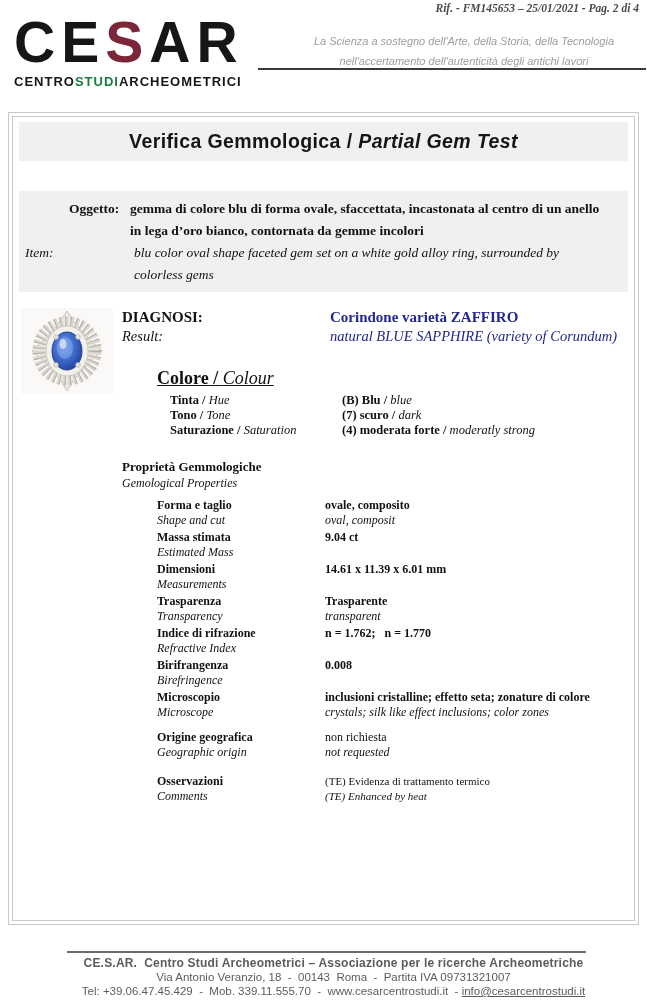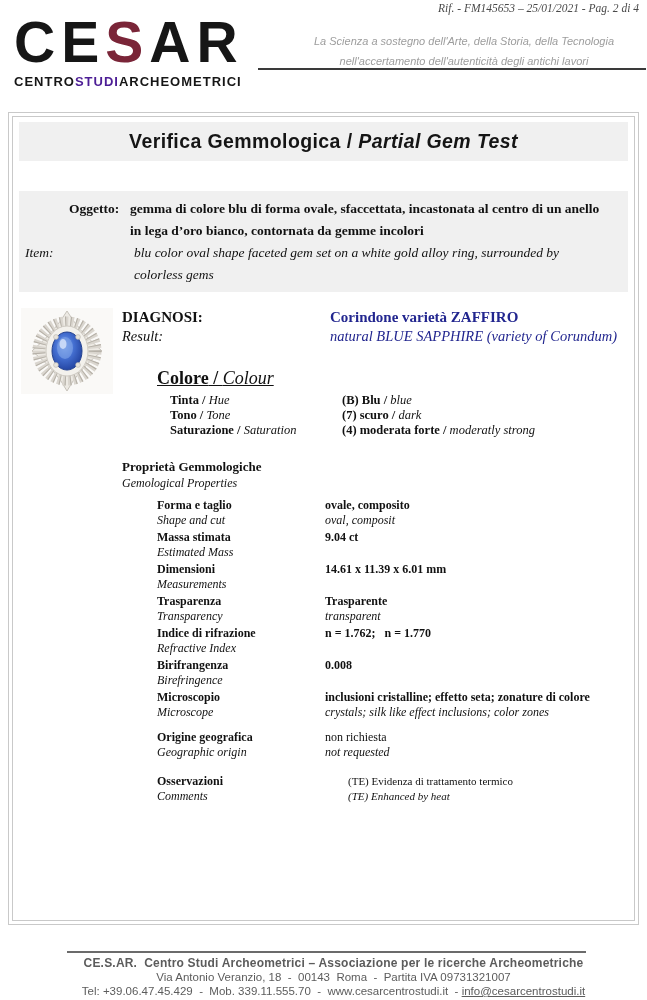--- a/index.html
+++ b/index.html
@@ -4,35 +4,35 @@
 <style>
   html,body{margin:0;padding:0;background:#ffffff;}
   .page{
     position:relative;width:647px;height:1000px;background:#ffffff;overflow:hidden;
     font-family:"Liberation Serif","DejaVu Serif",serif;color:#111;
   }
 
   
   .ref-line{
     position:absolute;top:2px;right:8px;
-    font-size:11.5px;font-weight:normal;font-style:italic;color:#4a4a4a;
+    font-size:11.5px;font-weight:bold;font-style:italic;color:#4a4a4a;
     white-space:pre;
     margin-left:38px;
   }
   .logo{position:absolute;top:14px;left:14px;}
   .logo-main{
     font-family:"Liberation Sans","DejaVu Sans",sans-serif;
     font-size:57px;font-weight:700;letter-spacing:6px;line-height:1;color:#161616;
   }
   .logo-main .maroon{color:#7a2538;}
   .logo-sub{
     font-family:"Liberation Sans","DejaVu Sans",sans-serif;
     font-size:13px;font-weight:700;letter-spacing:1px;color:#161616;margin-top:3px;
   }
-  .logo-sub .maroon{color:#4c1d95;text-align:center;}
+  .logo-sub .maroon{color:#15803d;text-align:center;}
   .tagline{
     position:absolute;top:31px;left:283px;width:362px;text-align:center;
     font-family:"Liberation Sans","DejaVu Sans",sans-serif;
     font-size:11px;font-style:italic;color:#9d9d9d;line-height:20px;
   }
   .header-rule{position:absolute;top:68px;left:258px;right:1px;border-top:2px solid #3a3a3a;}
 
   
   .main-box{
     position:absolute;top:112px;left:8px;width:631px;height:813px;
@@ -83,21 +83,21 @@
 
   .props{margin-top:20px;}
   .ph-it{font-size:13px;font-weight:bold;line-height:17px;}
   .ph-en{font-size:12px;font-style:italic;line-height:17px;}
   .prop-row{display:flex;margin-left:35px;margin-top:2px;}
   .prop-row.first{margin-top:6px;}
   .p-label{width:168px;flex:none;}
   .p-it{font-size:12px;font-weight:bold;line-height:15px;white-space:pre;}
   .p-en{font-size:12px;font-style:italic;line-height:15px;white-space:pre;}
   .prop-row.gap-lg{margin-top:10px;}
-  .prop-row.gap-xl{margin-top:14px;gap:23px;}
+  .prop-row.gap-xl{margin-top:14px;}
   .prop-row.plain-val .p-value .p-it{font-weight:normal;}
   .prop-row.small-val .p-value .p-it{font-weight:normal;font-size:11px;}
   .prop-row.small-val .p-value .p-en{font-size:11px;}
 
   
   .footer-rule{position:absolute;top:951px;left:67px;width:519px;border-top:2px solid #6b6b6b;}
   .f1,.f2,.f3{
     position:absolute;left:0;width:647px;text-align:center;
     font-family:"Liberation Sans","DejaVu Sans",sans-serif;color:#5c5c5c;white-space:pre;padding-left:10px;
   }

